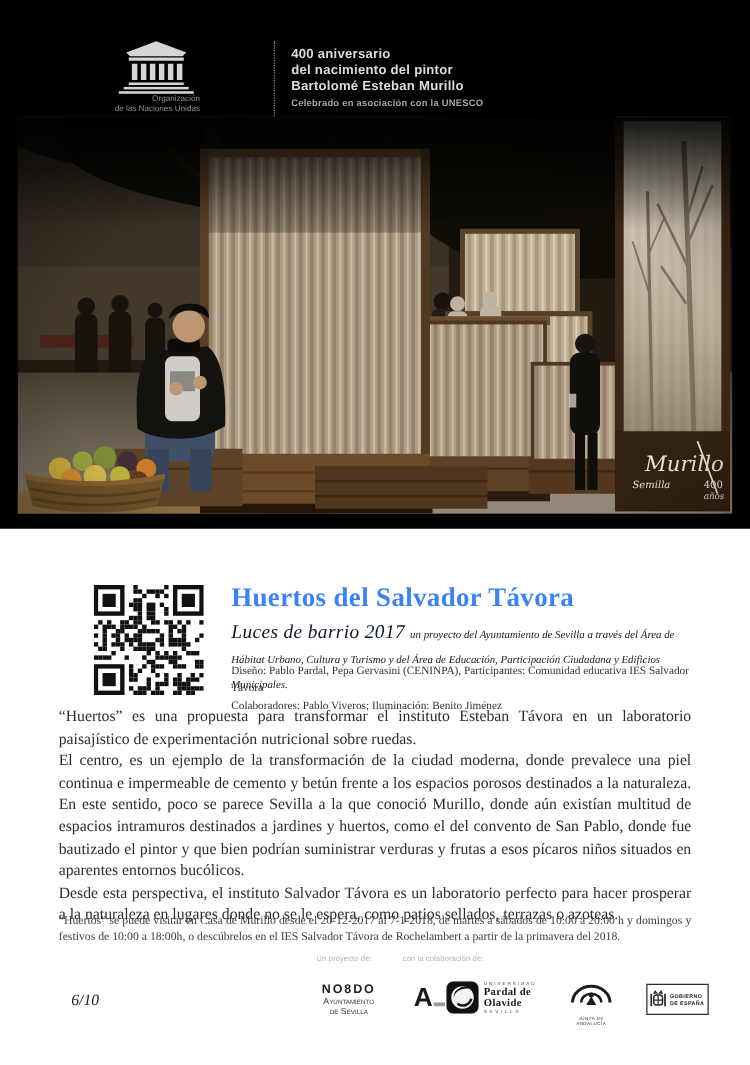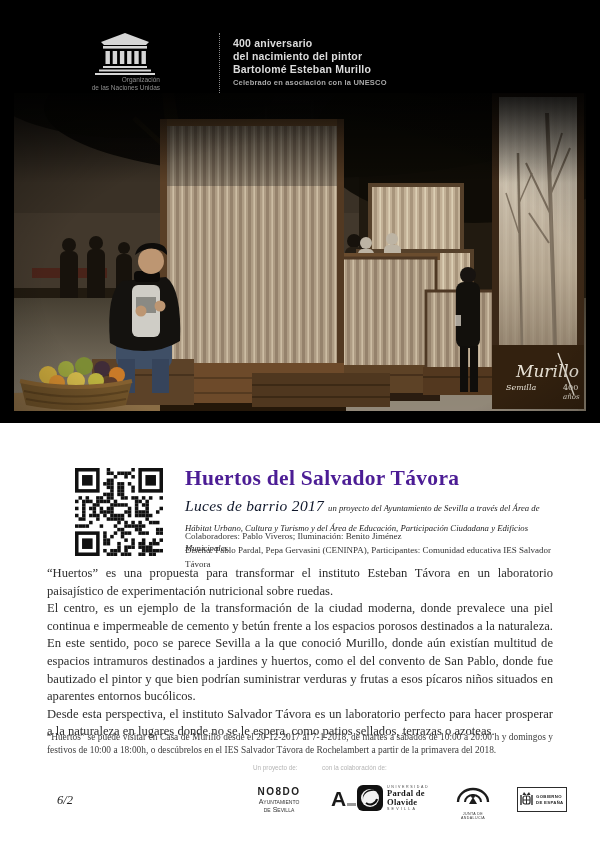--- a/index.html
+++ b/index.html
@@ -14,21 +14,21 @@
   .unesco-temple{position:absolute;left:93px;top:30px;}
   .org-text{position:absolute;left:20px;top:76px;width:140px;text-align:right;
             font-family:"Liberation Sans", sans-serif;font-size:6.5px;line-height:1.3;color:#8f8f8f;}
   .dot-divider{position:absolute;left:219px;top:33px;height:64px;border-left:1px dotted #8a8a8a;}
   .anniv{position:absolute;left:233px;top:37px;font-family:"Liberation Sans", sans-serif;color:#dcdcdc;}
   .anniv .big{font-weight:bold;font-size:10.5px;line-height:1.22;letter-spacing:.2px;}
   .anniv .sub{margin-top:3px;font-size:7.5px;color:#a8a8a8;letter-spacing:.2px;font-weight:bold;}
 
   
   .qr{position:absolute;left:75px;top:468px;width:88px;height:88px;}
-  .title{position:absolute;left:185px;top:466px;font-size:21.5px;color:#4c1d95;letter-spacing:.3px;}
+  .title{position:absolute;left:185px;top:466px;font-size:21.5px;color:#3b82f6;letter-spacing:.3px;}
   .subtitle{position:absolute;left:185px;top:496px;width:378px;line-height:1.25;}
   .subtitle .it-big{font-style:italic;font-size:15.5px;color:#0f172a;letter-spacing:.3px;}
   .subtitle .it-small{font-style:italic;font-size:8.7px;color:#222;}
   .credits{position:absolute;left:185px;top:530px;width:392px;font-size:9px;line-height:1.55;color:#333;}
   .bodytext{position:absolute;left:47px;top:565px;width:506px;font-size:12.6px;line-height:17.6px;
             text-align:justify;color:#2d2d2d;}
   .bodytext p{margin:0;}
   .fineprint{position:absolute;left:47px;top:731px;width:506px;font-size:9.4px;line-height:1.38;
              text-align:justify;color:#3d3d3d;}
 
@@ -494,33 +494,33 @@
       </svg></div>
 
   <h1 class="title" style="margin:0;font-weight:bold;">Huertos del Salvador Távora</h1>
 
   <div class="subtitle">
     <span class="it-big">Luces de barrio 2017</span>
     <span class="it-small">un proyecto del Ayuntamiento de Sevilla a través del Área de Hábitat Urbano, Cultura y Turismo y del Área de Educación, Participación Ciudadana y Edificios Municipales.</span>
   </div>
 
   <div class="credits">
+    <div>Diseño: Pablo Pardal, Pepa Gervasini (CENINPA), Participantes: Comunidad educativa IES Salvador Távora</div>
     <div>Colaboradores: Pablo Viveros; Iluminación: Benito Jiménez</div>
-    <div>Diseño: Pablo Pardal, Pepa Gervasini (CENINPA), Participantes: Comunidad educativa IES Salvador Távora</div>
   </div>
 
   <div class="bodytext">
     <p>“Huertos” es una propuesta para transformar el instituto Esteban Távora en un laboratorio paisajístico de experimentación nutricional sobre ruedas.</p>
     <p>El centro, es un ejemplo de la transformación de la ciudad moderna, donde prevalece una piel continua e impermeable de cemento y betún frente a los espacios porosos destinados a la naturaleza.  En este sentido, poco se parece Sevilla a la que conoció Murillo, donde aún existían multitud de espacios intramuros destinados a jardines y huertos, como el del convento de San Pablo, donde fue bautizado el pintor y que bien podrían suministrar verduras y frutas a esos pícaros niños situados en aparentes entornos bucólicos.</p>
     <p>Desde esta perspectiva, el instituto Salvador Távora es un laboratorio perfecto para hacer prosperar a la naturaleza en lugares donde no se le espera, como patios sellados, terrazas o azoteas.</p>
   </div>
 
   <div class="fineprint">“Huertos” se puede visitar en Casa de Murillo desde el 20-12-2017 al 7-1-2018, de martes a sábados de 10:00 a 20:00 h y domingos y festivos de 10:00 a 18:00h, o descúbrelos en el IES Salvador Távora de Rochelambert a partir de la primavera del 2018.</div>
 
-  <div class="page-number">6/2</div>
+  <div class="page-number">6/10</div>
 
   <div class="mini-label lbl-project">Un proyecto de:</div>
   <div class="mini-label lbl-collab">con la colaboración de:</div>
 
   <div class="logo-nosdo">
     <div class="nosdo">NO8DO</div>
     <div class="ayto">
       <div>Ayuntamiento</div>
       <div>de Sevilla</div>
     </div>

